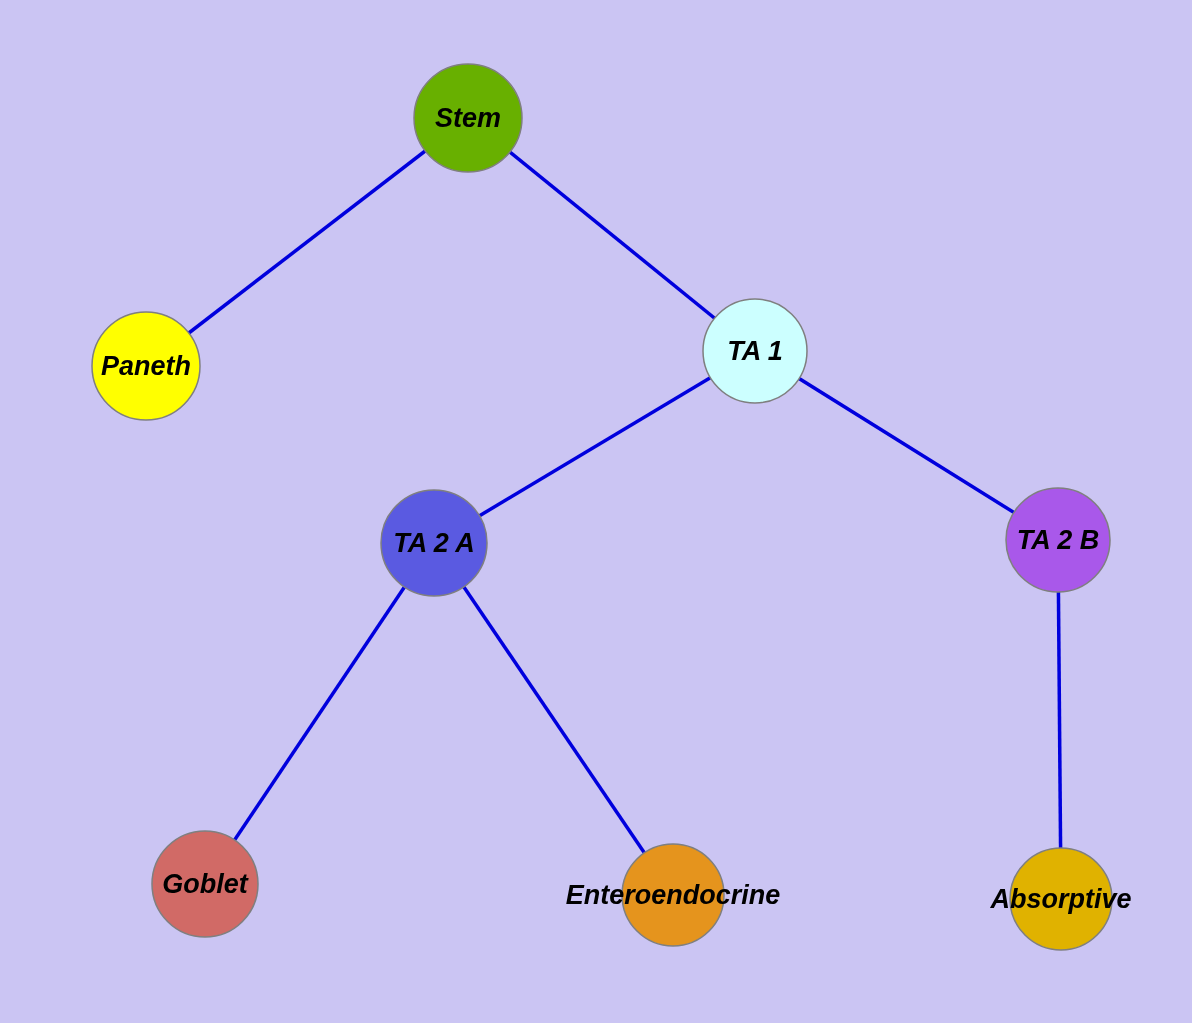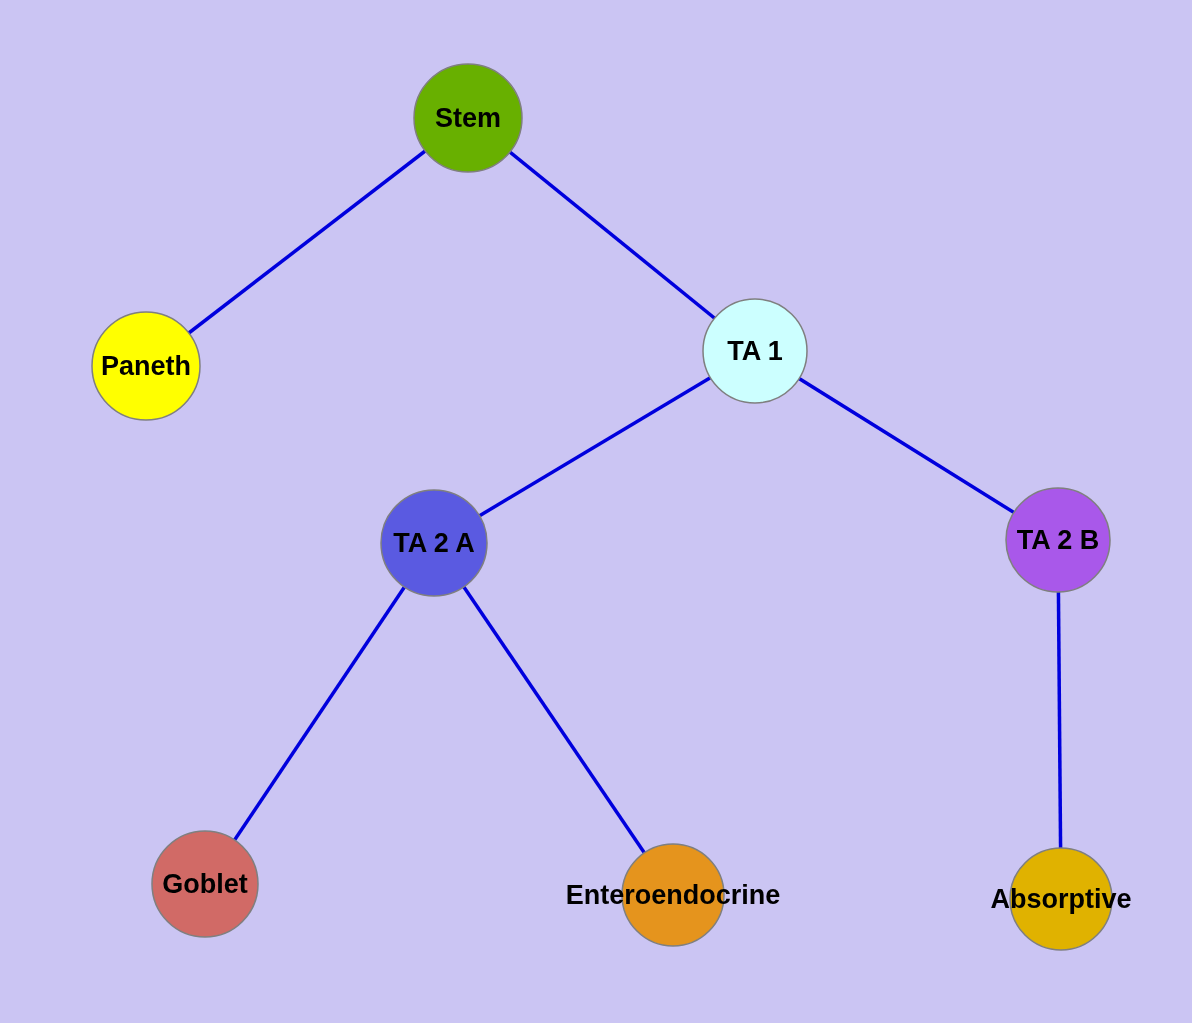--- a/index.html
+++ b/index.html
@@ -7,20 +7,21 @@
     padding: 0;
     width: 1192px;
     height: 1023px;
     overflow: hidden;
     font-family: "Liberation Sans", sans-serif;
   }
   #canvas {
     position: relative;
     width: 1188px;
     height: 1023px;
+    font-style: italic;
   }
   #graph-svg {
     display: block;
     width: 1192px;
     height: 1023px;
   }
   .node-label {
     font-family: "Liberation Sans", "DejaVu Sans", sans-serif;
     font-weight: bold;
     font-size: 27px;

